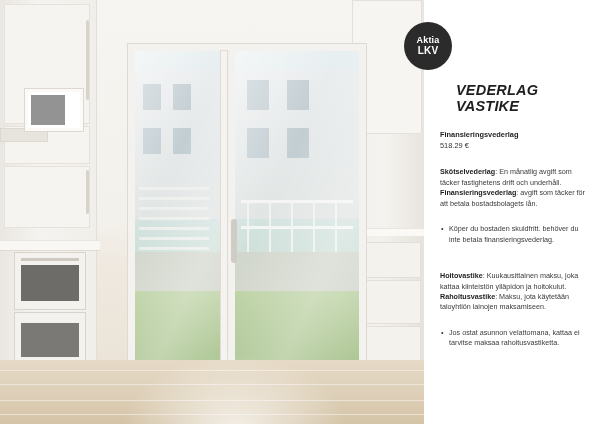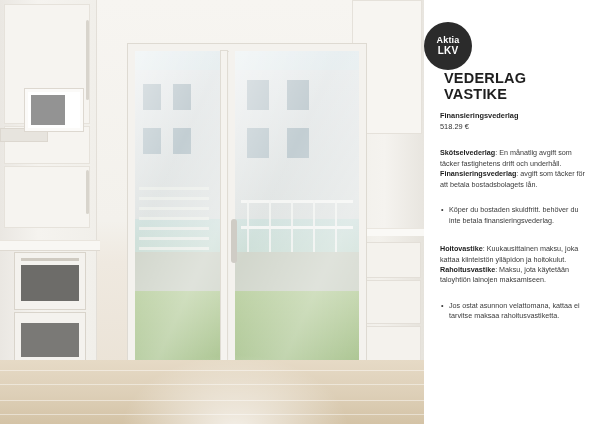--- a/index.html
+++ b/index.html
@@ -263,47 +263,48 @@
   .panel {
     position: absolute;
     left: 424px; top: 0;
     width: 176px; height: 424px;
     background: #ffffff;
     padding: 0 16px;
     box-sizing: border-box;
   }
   .logo {
     position: absolute;
-    left: 424px; top: 22px;
+    left: 404px; top: 22px;
     width: 48px; height: 48px;
     border-radius: 50%;
     background: #2b2b2b;
     color: #ffffff;
     display: flex;
     flex-direction: column;
     align-items: center;
     justify-content: center;
     line-height: 1.15;
   }
   .logo .l1 { font-size: 9px; font-weight: bold; letter-spacing: .2px; }
   .logo .l2 { font-size: 10px; font-weight: bold; letter-spacing: .2px; }
 
   .panel-inner {
     position: absolute;
     left: 440px; top: 66px;
     width: 150px;
     color: #222222;
   }
   h1.title {
-    margin: 4px;
+    margin: 16px;
     font-size: 14.5px;
     line-height: 1.12;
     font-weight: bold;
     letter-spacing: .2px;
     color: #1e1e1e;
+    font-style: italic;
   }
   .kv {
     margin-top: 12px;
     font-size: 7.4px;
     line-height: 1.35;
   }
   .kv .k { font-weight: bold; color: #1e1e1e; }
   .kv .v { color: #333333; margin-top: 1px; }
   .kv.second { margin-top: 9px; }
 
@@ -326,21 +327,21 @@
     position: relative;
     margin-bottom: 3px;
   }
   .bullets li::before {
     content: "•";
     position: absolute;
     left: -8px;
     top: 0;
     color: #3a3a3a;
   }
-  .body-block.fi { margin-top: 18px; }
+  .body-block.fi { margin-top: 26px; }
 </style>
 </head>
 <body>
 
 <div class="page">
 
   <div class="photo">
     <div class="room-bg"></div>
 
     <div class="cab-left">

